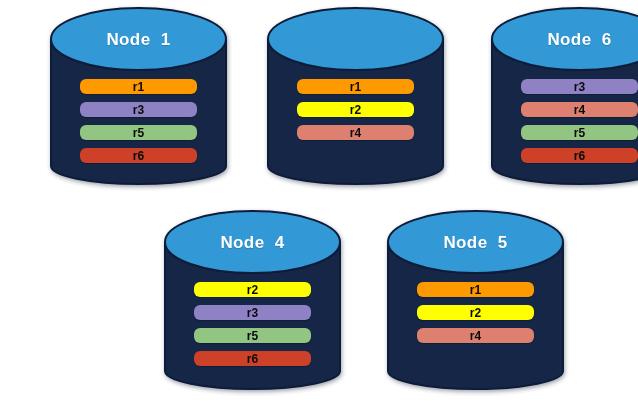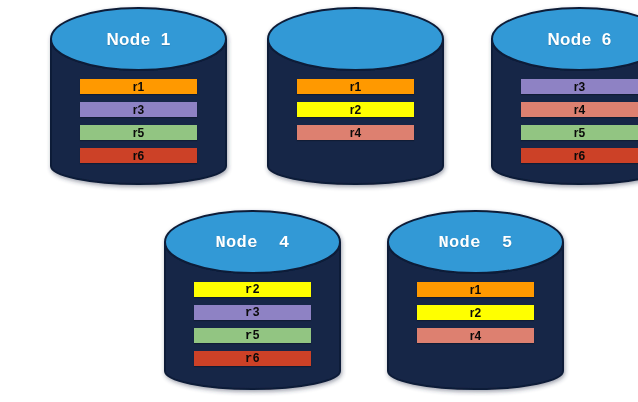--- a/index.html
+++ b/index.html
@@ -52,21 +52,21 @@
   .records {
     position: absolute;
     left: 0;
     width: 100%;
   }
 
   .record-bar {
     position: relative;
     height: 15px;
     margin: 0 auto 8px auto;
-    border-radius: 0;
+    border-radius: 6px;
     box-shadow: 0 1px 1px rgba(0,0,0,0.25);
     display: flex;
     align-items: center;
     justify-content: center;
   }
 
   .record-label {
     font-size: 12px;
     font-weight: bold;
     color: #0a0a0a;
@@ -151,21 +151,21 @@
           <span class="record-label" style="color: rgb(10, 10, 10);">r4</span>
         </div>
         <div class="record-bar" style="background: rgb(146, 197, 130); width: 117px;">
           <span class="record-label" style="color: rgb(10, 10, 10);">r5</span>
         </div>
         <div class="record-bar" style="background: rgb(204, 65, 39); width: 117px;">
           <span class="record-label" style="color: rgb(10, 10, 10);">r6</span>
         </div>
       </div>
     </div>
-    <div class="node" style="left: 125px; top: 209px; width: 179px; height: 184px; font-family: Liberation Mono, monospace;">
+    <div class="node" style="left: 125px; top: 209px; width: 179px; height: 184px;">
       <svg class="cyl-svg" width="179" height="190" viewBox="0 0 179 190">
         <defs>
           <filter id="sh3" x="-20%" y="-20%" width="140%" height="140%">
             <feDropShadow dx="1" dy="2" stdDeviation="2.2" flood-color="#2a3550" flood-opacity="0.45"></feDropShadow>
           </filter>
         </defs>
         <g filter="url(#sh3)">
           <path d="M 2 33 L 2 162 A 87.5 18 0 0 0 177 162 L 177 33 A 87.5 31 0 0 1 2 33 Z" fill="#152647" stroke="#0F1D38" stroke-width="2"></path>
           <ellipse cx="89.5" cy="33" rx="87.5" ry="31" fill="#3399D6" stroke="#0F1D38" stroke-width="2"></ellipse>
         </g>
@@ -191,21 +191,21 @@
         <defs>
           <filter id="sh4" x="-20%" y="-20%" width="140%" height="140%">
             <feDropShadow dx="1" dy="2" stdDeviation="2.2" flood-color="#2a3550" flood-opacity="0.45"></feDropShadow>
           </filter>
         </defs>
         <g filter="url(#sh4)">
           <path d="M 2 33 L 2 162 A 87.5 18 0 0 0 177 162 L 177 33 A 87.5 31 0 0 1 2 33 Z" fill="#152647" stroke="#0F1D38" stroke-width="2"></path>
           <ellipse cx="89.5" cy="33" rx="87.5" ry="31" fill="#3399D6" stroke="#0F1D38" stroke-width="2"></ellipse>
         </g>
       </svg>
-      <div class="node-title" style="top: 25px; color: rgb(255, 255, 255); font-family: Liberation Mono, monospace;">Node  5</div>
+      <div class="node-title" style="top: 25px; color: rgb(255, 255, 255);">Node  5</div>
       <div class="records" style="top: 73px;">
         <div class="record-bar" style="background: rgb(255, 153, 0); width: 117px;">
           <span class="record-label" style="color: rgb(10, 10, 10);">r1</span>
         </div>
         <div class="record-bar" style="background: rgb(255, 255, 0); width: 117px;">
           <span class="record-label" style="color: rgb(10, 10, 10);">r2</span>
         </div>
         <div class="record-bar" style="background: rgb(221, 128, 112); width: 117px;">
           <span class="record-label" style="color: rgb(10, 10, 10);">r4</span>
         </div>

